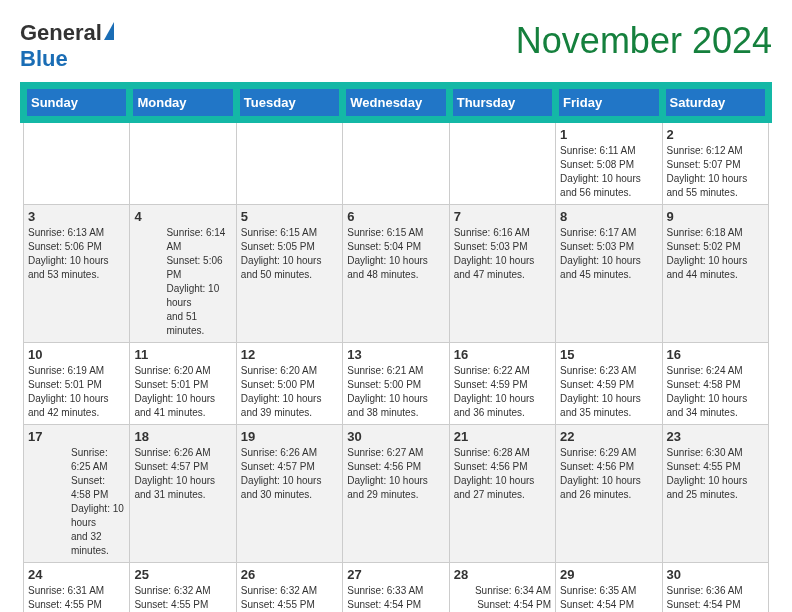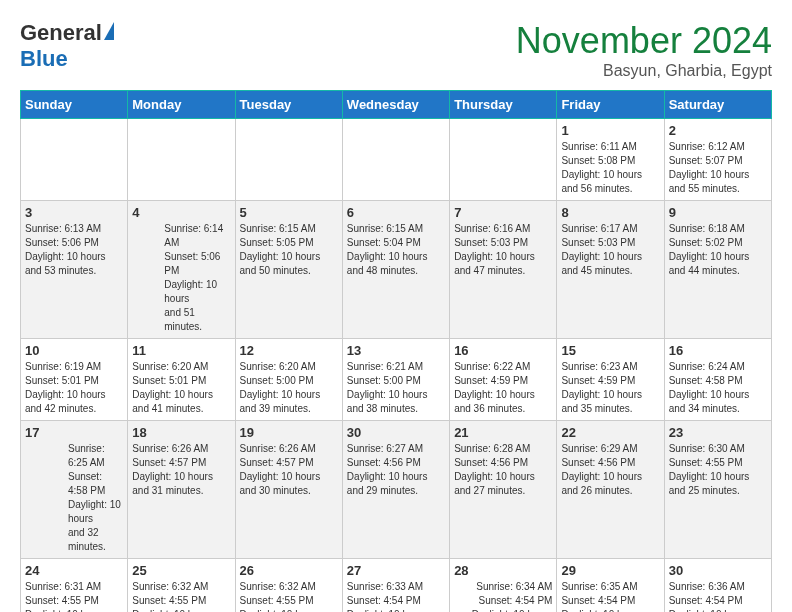--- a/index.html
+++ b/index.html
@@ -59,21 +59,21 @@
     .calendar {
       width: 100%;
       border-collapse: collapse;
     }
     .calendar th {
       background-color: #2176c7;
       color: #fff;
       padding: 6px 4px;
       font-size: 13px;
       text-align: left;
-      border: 1px solid #14b8a6;
+      border: 7px solid #14b8a6;
     }
     .calendar td {
       border: 1px solid #ccc;
       vertical-align: top;
       padding: 4px;
       font-size: 11px;
       color: #333;
       width: calc(100% / 7);
       min-height: 80px;
     }
@@ -103,21 +103,20 @@
 <div class="header">
   <div class="logo">
     <div class="logo-text">
       <span class="logo-general">General</span>
       <div class="logo-triangle"></div>
     </div>
     <span class="logo-blue">Blue</span>
   </div>
   <div class="title-section">
     <div class="month-title">November 2024</div>
-    <div class="subtitle">Basyun, Gharbia, Egypt</div>
   </div>
 </div>
 
 <table class="calendar">
   <thead>
     <tr>
     <th>Sunday</th>
         <th>Monday</th>
         <th>Tuesday</th>
         <th>Wednesday</th>

